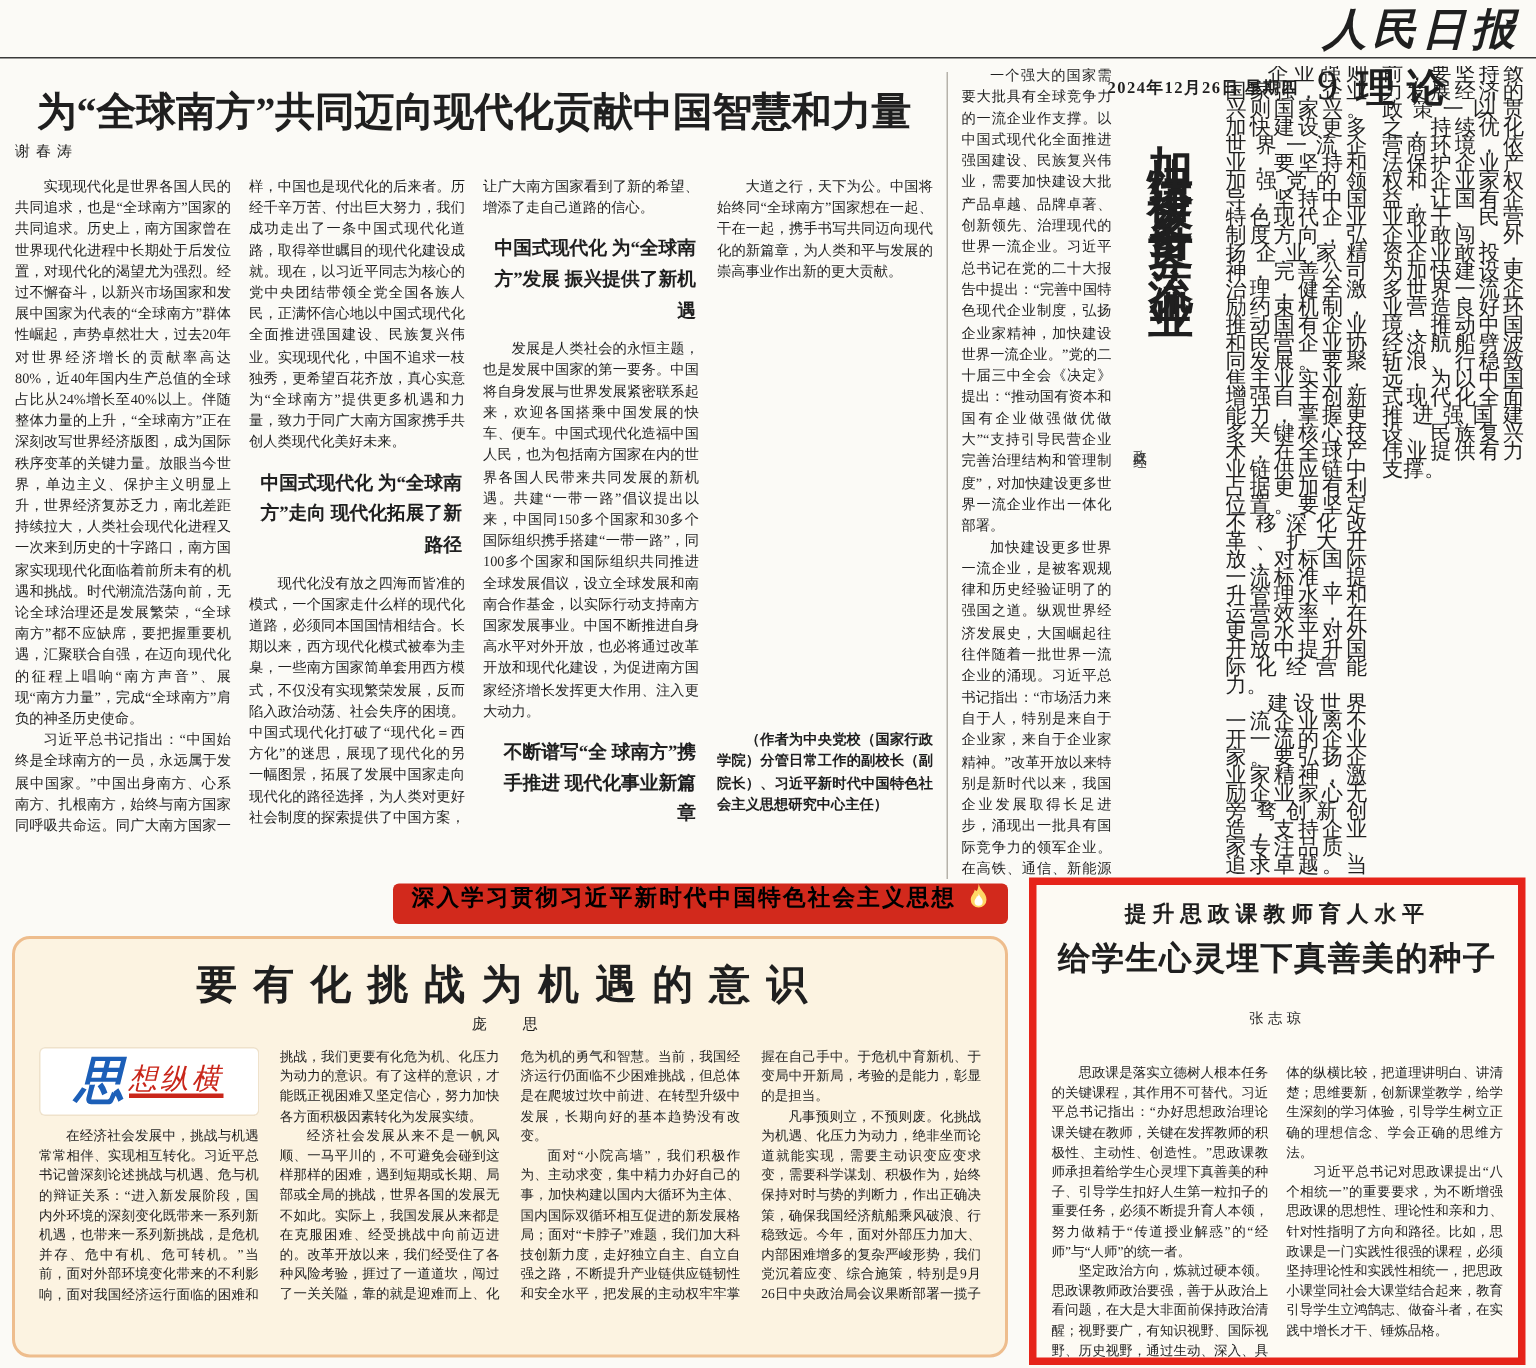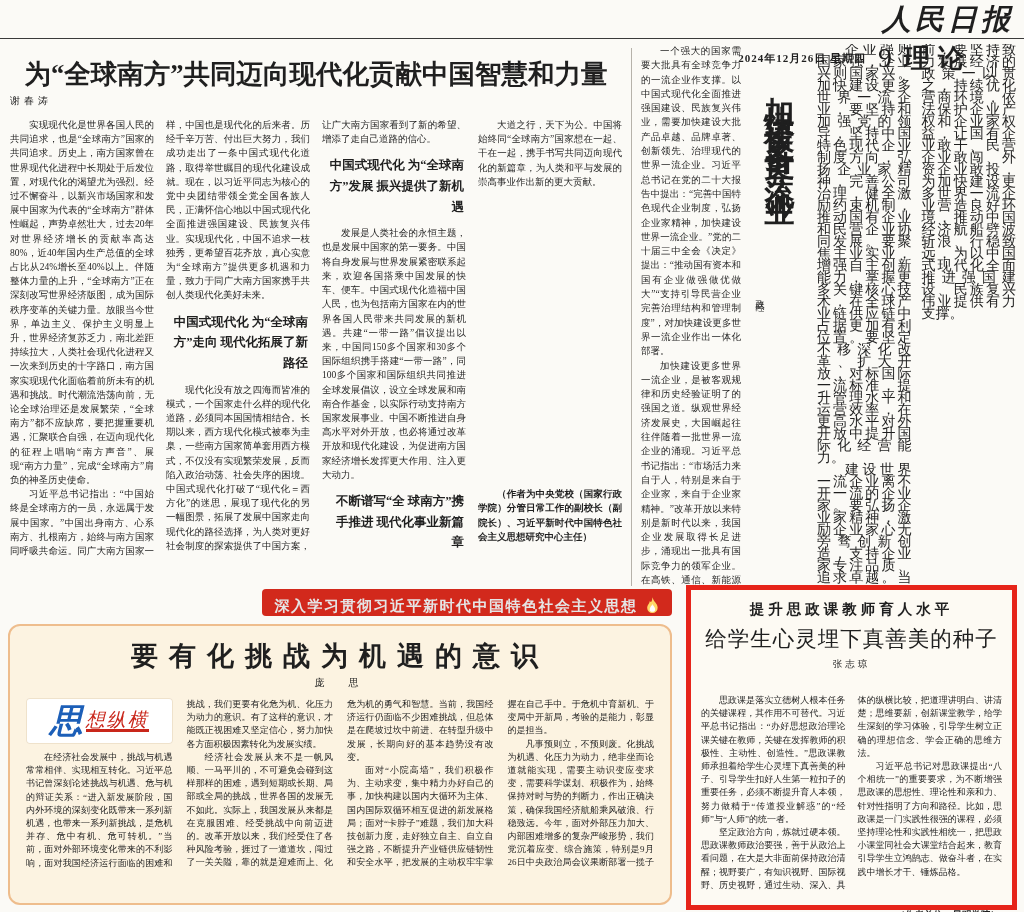--- a/index.html
+++ b/index.html
@@ -41,22 +41,22 @@
   .rcol { font-size:9.5px; line-height:14.3px; text-align:justify; overflow:hidden; }
   .rcol1 { width:100px; height:542px; }
   .rtitle-col { width:58px; position:relative; display:flex; justify-content:center; }
   .rtitle { writing-mode:vertical-rl; font-size:30px; font-weight:bold; letter-spacing:9px; margin-top:28px; }
   .rauthor { position:absolute; writing-mode:vertical-rl; font-size:9px; left:3px; top:248px; letter-spacing:2px; color:#333; }
   .rcols23 { flex:1; column-count:2; column-gap:10px; column-fill:auto; height:542px; overflow:hidden; font-size:14px; line-height:12px; text-align:justify; }
   .rcols23 p { margin:0; text-indent:2em; }
   
   .banner {
     position:absolute; left:262px; top:589px; width:410px; height:27px;
-    background:#d2291c; border-radius:4px; color:#e5e5e5;
-    display:flex; align-items:flex-end; justify-content:center; gap:7px;
+    background:#d2291c; border-radius:4px; color:#000000;
+    display:flex; align-items:flex-start; justify-content:center; gap:7px;
     font-weight:bold; font-size:15px; letter-spacing:1.5px;
   }
   .flame { width:15px; height:19px; flex:0 0 auto; }
   
   .bl-box {
     position:absolute; left:8px; top:624px; width:664px; height:281px; box-sizing:border-box;
     background:#fcf3e1; border:2px solid #eebd8d; border-radius:12px;
     padding:8px 16px 8px;
   }
   .bl-title { text-align:center; font-size:27px; font-weight:600; letter-spacing:11px; margin:4px 0 2px; white-space:nowrap; }
@@ -68,21 +68,21 @@
   }
   .sx-si { color:#1c5fb8; font-size:33px; font-weight:900; font-style:italic; line-height:1; }
   .sx-rest { color:#c9261a; font-size:19px; font-weight:400; font-style:italic; letter-spacing:2px; line-height:1;
              border-bottom:3px solid #c9261a; padding-bottom:0; }
   
   .br-box {
     position:absolute; left:686px; top:585px; width:331px; height:325px; box-sizing:border-box;
     background:#fdfaf3; border:5px solid #e6241a; padding:8px 10px 6px;
   }
   .br-kicker { text-align:center; font-weight:bold; font-size:14.5px; letter-spacing:4px; margin:2px 0 5px; }
-  .br-title { text-align:center; font-weight:normal; font-size:21.5px; letter-spacing:1px; margin:0 0 5px; white-space:nowrap; }
+  .br-title { text-align:center; font-weight:bold; font-size:21.5px; letter-spacing:1px; margin:0 0 20px; white-space:nowrap; }
   .br-author { text-align:center; font-size:9.5px; letter-spacing:3px; margin-bottom:7px; }
   .br-cols { column-count:2; column-gap:12px; column-fill:auto; height:210px; overflow:hidden; font-size:9px; line-height:13.2px; text-align:justify;margin-top:23px; }
   .br-closing { text-align:right; font-weight:bold; font-size:9.5px; margin-top:5px; padding-right:2px; }
 </style>
 </head>
 <body>
 
 <div class="page">
 
   <div class="masthead">

